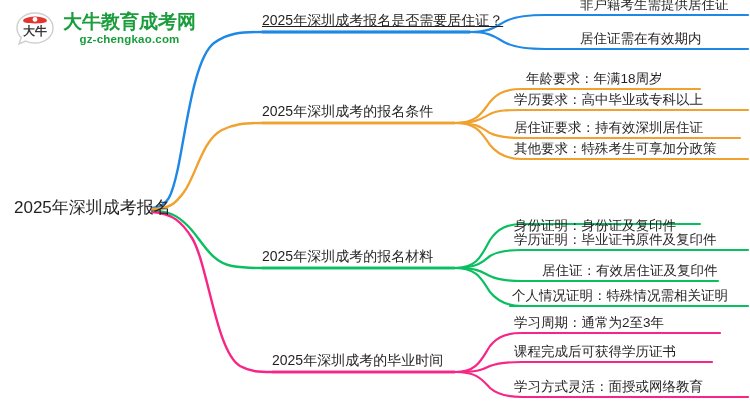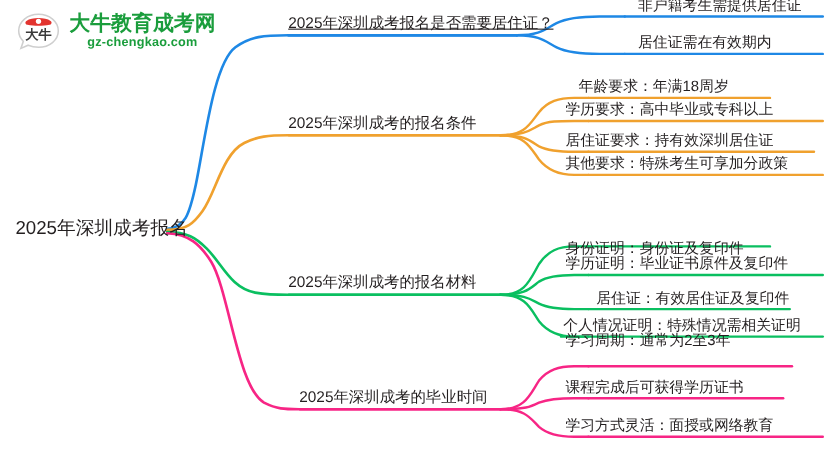--- a/index.html
+++ b/index.html
@@ -180,17 +180,17 @@
 <div class="node node-leaf" style="left:514px; top:140px;">其他要求：特殊考生可享加分政策</div>
 
 <div class="node node-leaf" style="left:514px; top:217px;text-align:center;">身份证明：身份证及复印件</div>
 
 <div class="node node-leaf" style="left:514px; top:231px;">学历证明：毕业证书原件及复印件</div>
 
 <div class="node node-leaf" style="left:502px; top:262px;margin-left:40px;">居住证：有效居住证及复印件</div>
 
 <div class="node node-leaf" style="left:512px; top:287px;">个人情况证明：特殊情况需相关证明</div>
 
-<div class="node node-leaf" style="left:514px; top:301px;">学习周期：通常为2至3年</div>
+<div class="node node-leaf" style="left:514px; top:314px;">学习周期：通常为2至3年</div>
 
 <div class="node node-leaf" style="left:514px; top:343px;">课程完成后可获得学历证书</div>
 
 <div class="node node-leaf" style="left:514px; top:378px;font-family:Liberation Mono, monospace;">学习方式灵活：面授或网络教育</div>
 
 </body></html>

